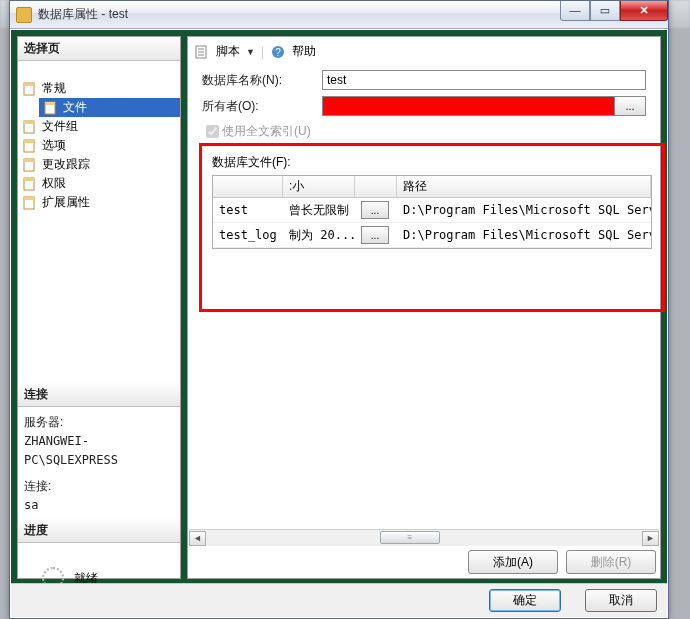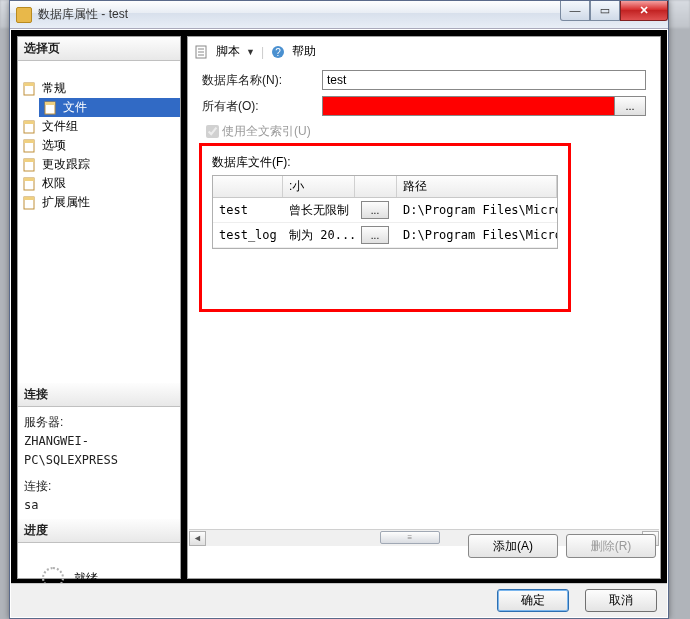--- a/index.html
+++ b/index.html
@@ -6,21 +6,21 @@
 body { margin: 0; background: #b0b4ba; width: 690px; height: 619px; overflow: hidden; }
 .blurback { position: absolute; top: 0; left: 0; width: 690px; height: 28px; background: linear-gradient(#d8dce2,#c0c4ca); filter: blur(1px); }
 .window { position: absolute; left: 9px; top: 0; width: 660px; height: 619px; background: #fff; border: 1px solid #5a6a8a; box-shadow: 0 0 6px rgba(0,0,0,.4); }
 .titlebar { height: 28px; background: linear-gradient(#fefefe,#e8edf4 45%,#d8e0ec 46%,#e8eef6); display: flex; align-items: center; font-size: 12px; border-bottom: 1px solid #aab; }
 .titlebar-icon { width: 16px; height: 16px; margin: 0 6px; background: #e8b84a; border: 1px solid #b88a20; border-radius: 2px; }
 .titlebar-text { flex: 1; color: #333; }
 .winbtns { display: flex; height: 20px; margin-top: -8px; }
 .winbtn { width: 30px; height: 20px; border: 1px solid #7a8aa0; border-top: none; background: linear-gradient(#f4f8fc,#d0dae8); display: flex; align-items: center; justify-content: center; font-size: 11px; color: #333; }
 .winbtn.min { border-radius: 0 0 0 3px; }
 .winbtn.close { width: 48px; background: linear-gradient(#f4a0a0,#d83030 45%,#c02020 46%,#e05050); color: #fff; border-color: #802020; border-radius: 0 0 3px 0; font-weight: bold; }
-.body { position: absolute; top: 29px; left: 1px; right: 1px; bottom: 1px; background: #000000; }
+.body { position: absolute; top: 29px; left: 1px; right: 1px; bottom: 1px; background: #14532d; }
 .leftpane { position: absolute; left: 6px; top: 6px; width: 164px; bottom: 38px; background: #fff; border: 1px solid #a0a0a0; }
 .panehead { background: linear-gradient(#fdfdfd,#e8e8e8); border-bottom: 1px solid #c0c0c0; padding: 3px 6px; font-size: 12px; font-weight: bold; color: #222; }
 .navlist { padding: 18px 0; }
 .navitem { display: flex; align-items: center; font-size: 12px; padding: 1px 4px; cursor: default; }
 .navitem.selected { background: #316ac5; color: #fff; margin-left: 21px; }
 .navicon { width: 16px; height: 16px; margin-right: 4px; display: inline-flex; align-items: center; justify-content: center; }
 .navicon svg { width: 16px; height: 16px; }
 .leftsec { position: absolute; left: 0; right: 0; }
 .sec-conn { top: 346px; }
 .sec-prog { top: 482px; }
@@ -33,43 +33,43 @@
 .tbicon { width: 16px; height: 16px; display: inline-block; }
 .tbdrop { font-size: 9px; color: #333; }
 .form { padding: 0 14px; font-size: 12px; }
 .formrow { display: flex; align-items: center; margin-bottom: 6px; }
 .formrow .lab { width: 120px; color: #222; }
 .tin { flex: 1; border: 1px solid #888; height: 20px; padding: 1px 4px; font-size: 12px; background: #fff; }
 .redbar { flex: 1; height: 20px; background: #ff0000; border: 1px solid #888; border-right: none; }
 .brws { width: 32px; height: 20px; border: 1px solid #888; background: linear-gradient(#fdfdfd,#e0e0e0); font-size: 11px; display: flex; align-items: center; justify-content: center; }
 .chkrow { color: #9a9a9a; margin: 4px 0 2px; display: flex; align-items: center; gap: 0; }
 .chkrow input { accent-color: #9a9a9a; }
-.redbox { border: 3px solid #ff0000; margin: 0 0 0 -3px; padding: 8px 10px 60px; width: 372px; }
+.redbox { border: 3px solid #ff0000; margin: 0 0 0 -3px; padding: 8px 10px 60px; width: 466px; }
 .gridwrap { border: 1px solid #b0b0b0; background: #fff; margin-top: 4px; }
 .ghead { display: flex; background: linear-gradient(#fdfdfd,#ececec); border-bottom: 1px solid #c8c8c8; font-size: 12px; }
 .ghead div { padding: 2px 6px; border-right: 1px solid #d0d0d0; }
 .ghead .c1 { width: 70px; }
 .ghead .c2 { width: 72px; }
 .ghead .c3 { width: 42px; }
 .ghead .c4 { flex: 1; }
 .grow { display: flex; font-size: 12px; border-bottom: 1px solid #eee; align-items: center; }
 .grow div { padding: 3px 6px; white-space: nowrap; overflow: hidden; }
 .grow .c1 { width: 70px; font-family: SimSun, monospace; }
 .grow .c2 { width: 72px; font-family: SimSun, monospace; }
 .grow .c3 { width: 42px; }
 .grow .c4 { flex: 1; font-family: Consolas, SimSun, monospace; overflow: hidden; }
 .rbtn { height: 18px; width: 28px; border: 1px solid #888; background: linear-gradient(#fdfdfd,#e0e0e0); font-size: 10px; display: inline-flex; align-items: center; justify-content: center; }
 .hscroll { position: absolute; left: 1px; right: 1px; bottom: 32px; height: 17px; background: #f0f0f0; border-top: 1px solid #d0d0d0; display: flex; align-items: center; }
 .hscroll .arrow { width: 17px; height: 15px; background: linear-gradient(#fdfdfd,#e0e0e0); border: 1px solid #b0b0b0; display: flex; align-items: center; justify-content: center; font-size: 9px; color: #555; }
 .hscroll .track { flex: 1; height: 15px; position: relative; }
 .hscroll .thumb { position: absolute; left: 40%; width: 60px; top: 0; height: 13px; background: linear-gradient(#fdfdfd,#dadde2); border: 1px solid #a0a8b4; border-radius: 2px; display:flex;align-items:center;justify-content:center;color:#888;font-size:8px;letter-spacing:1px;}
-.btnrow { position: absolute; right: 4px; bottom: 20px; display: flex; gap: 8px; margin-left: 36px; }
+.btnrow { position: absolute; right: 4px; bottom: 4px; display: flex; gap: 8px; margin-left: 36px; }
 .btng { min-width: 90px; height: 24px; border: 1px solid #888; background: linear-gradient(#fdfdfd,#e4e4e4); font-size: 12px; display: flex; align-items: center; justify-content: center; padding: 0 14px; border-radius: 3px; }
 .btng.disabled { color: #9a9a9a; }
-.footer { position: absolute; left: 0; right: 0; bottom: 0; height: 34px; border-top: 1px solid #c8c8c8; background: #f0f0f0; display: flex; justify-content: flex-end; align-items: center; padding-right: 10px; gap: 16px; }
+.footer { position: absolute; left: 0; right: 0; bottom: 0; height: 34px; border-top: 1px solid #c8c8c8; background: #f0f0f0; display: flex; justify-content: flex-end; align-items: center; padding-right: 10px; gap: 24px; }
 .fbtn { min-width: 72px; height: 23px; border: 1px solid #707070; background: linear-gradient(#fdfdfd,#e4e4e4); font-size: 12px; border-radius: 3px; display: flex; align-items: center; justify-content: center; }
 .fbtn.primary { border: 1px solid #2f6fb0; box-shadow: 0 0 0 1px #7ab6ee inset; }
 </style>
 </head>
 <body>
 
 <div class="blurback"></div>
 
 <div class="window">
   <div class="titlebar">

